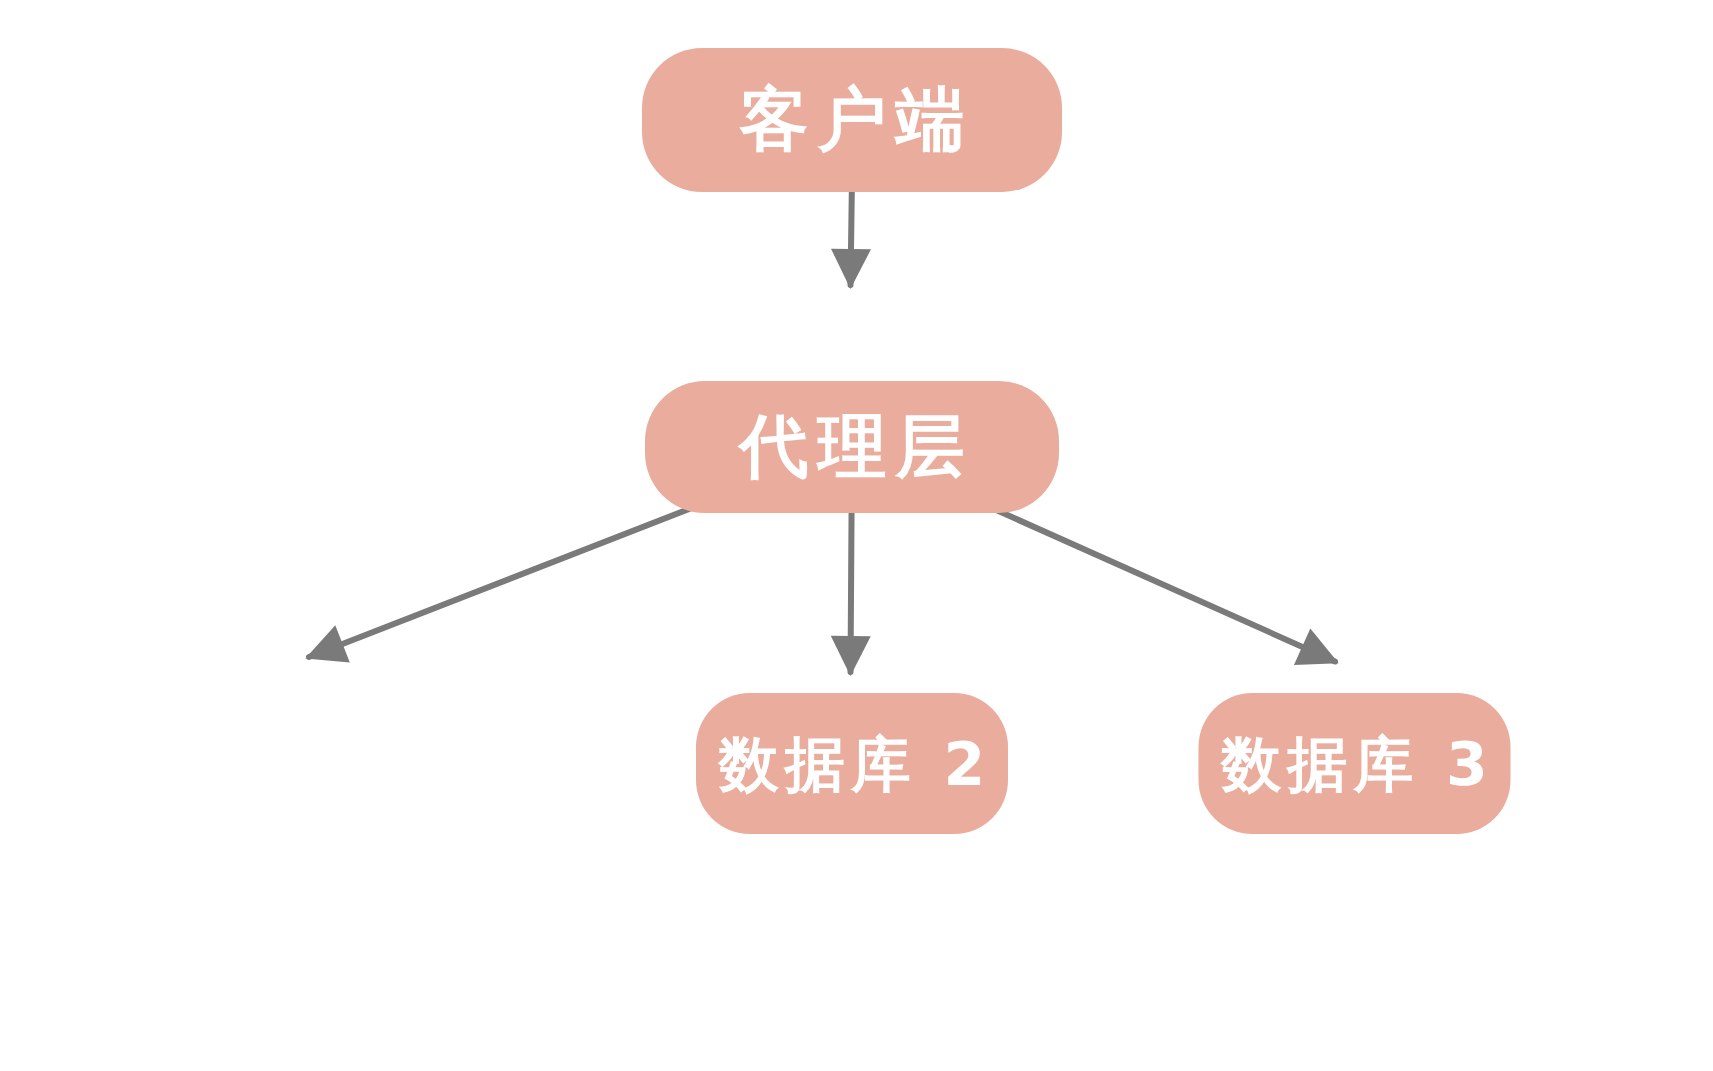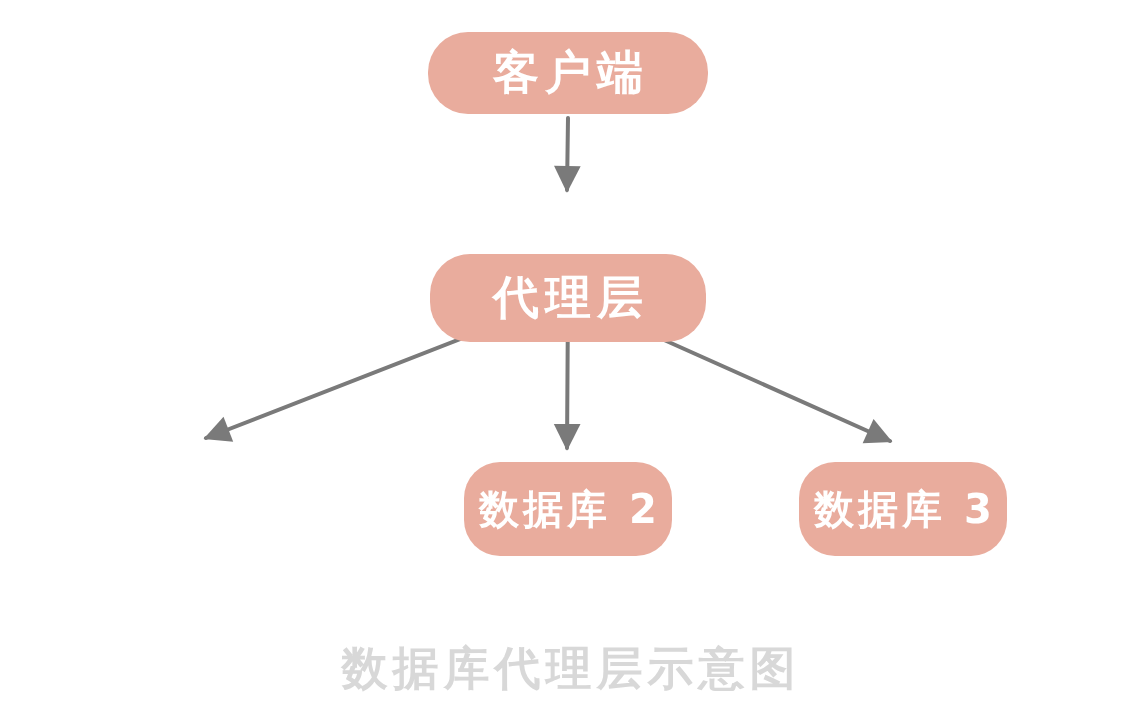--- a/index.html
+++ b/index.html
@@ -31,21 +31,21 @@
     align-items: center;
     justify-content: center;
     color: #ffffff;
     font-weight: bold;
     letter-spacing: 6px;
     text-indent: 6px; 
     white-space: nowrap;
   }
   .node-client {
     left: 428px; top: 32px;
-    width: 280px; height: 82px;
+    width: 280px; height: 96px;
     font-size: 46px;
   }
   .node-proxy {
     left: 430px; top: 206px;
     width: 276px; height: 88px;
     font-size: 46px;
     margin-top: 48px;
   }
   .node-db {
     top: 462px;
@@ -98,15 +98,14 @@
 
 
   <div class="node node-db node-db2">
     <span>数据库 2</span>
   </div>
 
   <div class="node node-db node-db3">
     <span>数据库 3</span>
   </div>
 
-  <div class="caption">数据库代理层示意图</div>
 
 </div>
 
 </body></html>

